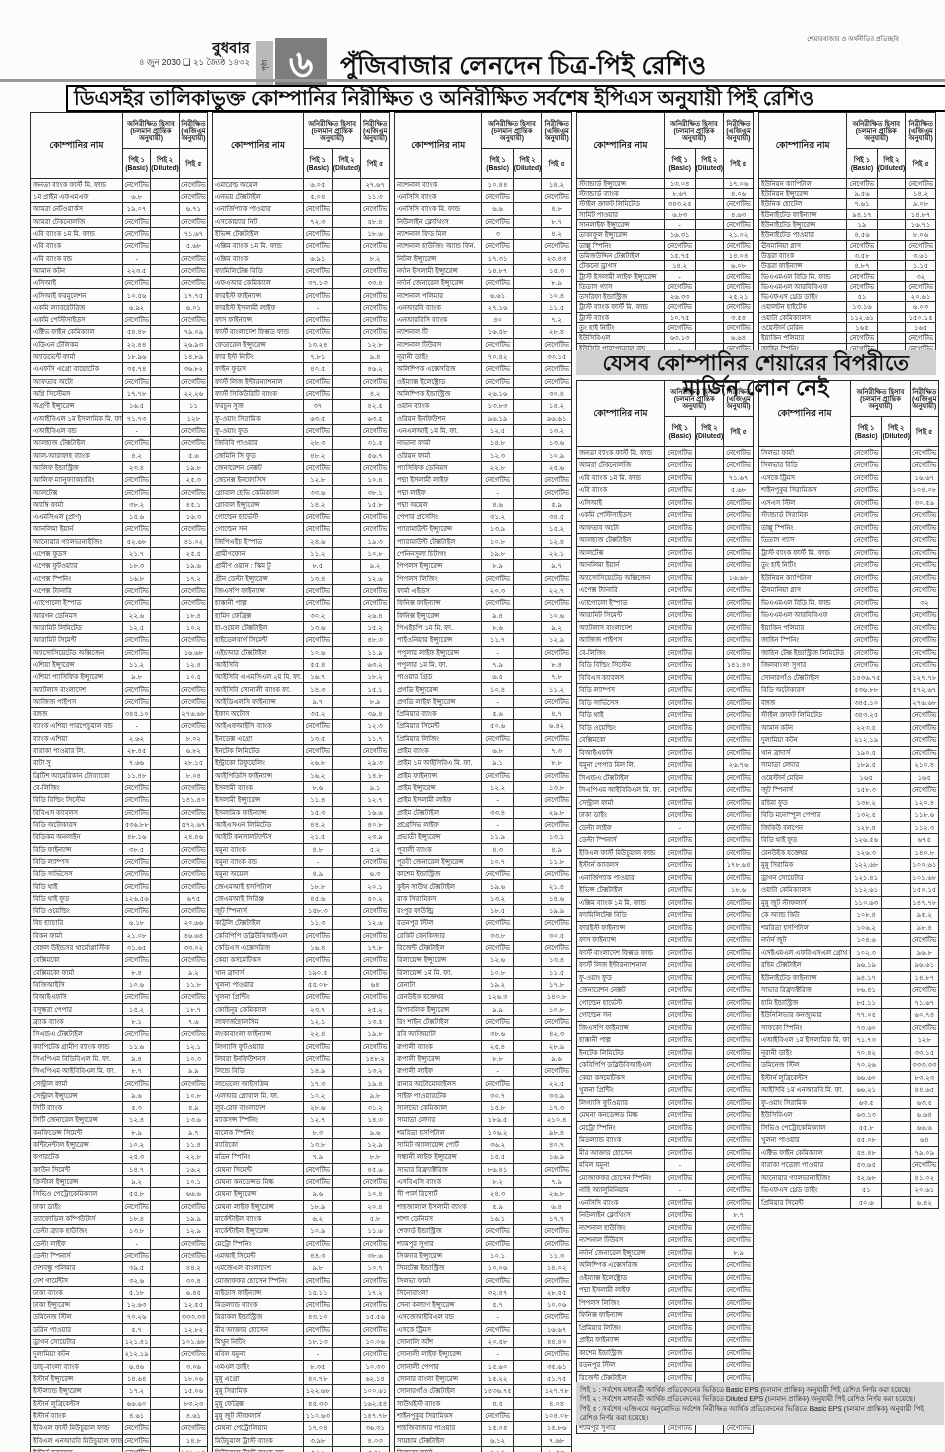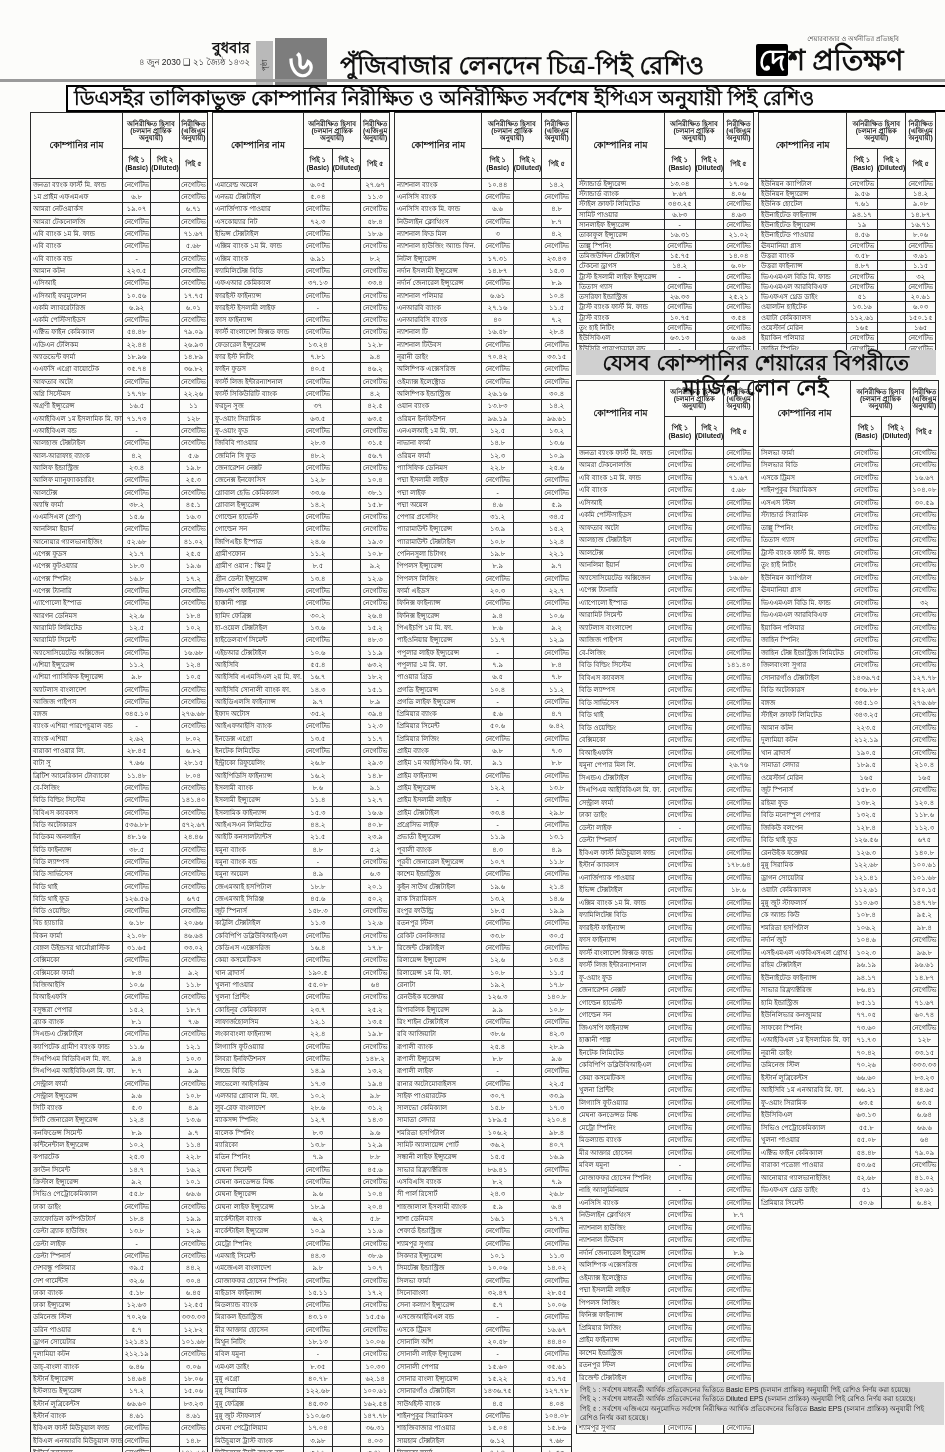--- a/index.html
+++ b/index.html
@@ -9,21 +9,21 @@
   
   #masthead{left:0;top:14px;width:921px;height:64px;}
   #dateblock{left:100px;top:26px;width:150px;text-align:right;}
   #weekday{font-weight:bold;font-size:15px;line-height:16px;}
   #dateline{font-size:8.5px;color:#222;}
   #sidebar-strip{left:256px;top:27px;width:17px;height:49px;background:#b9b9b9;
       color:#222;font-size:7px;writing-mode:vertical-rl;transform:rotate(180deg);
       text-align:center;line-height:17px;overflow:hidden;}
   #pagenum-box{left:275px;top:24px;width:52px;height:52px;background:#7d7d7d;
       color:#fff;font-size:38px;font-weight:bold;text-align:center;line-height:52px;}
-  #section-title{left:340px;top:32px;font-size:25px;font-weight:bold;letter-spacing:.2px;font-family:Liberation Serif, serif;}
+  #section-title{left:340px;top:32px;font-size:25px;font-weight:bold;letter-spacing:.2px;}
   #brand{right:18px;top:20px;left:auto;width:210px;text-align:right;}
   #brand-tagline{font-size:6.5px;color:#333;margin-right:4px;}
   #brand-name{font-size:29px;font-weight:bold;line-height:30px;letter-spacing:-.5px;}
   #brand-boxed{background:#000;color:#fff;padding:0 3px;border-radius:2px;}
   #head-rule{left:0;top:79px;width:945px;height:3px;background:#9a9a9a;}
   
   #headline-bar{left:26px;top:85px;width:889px;height:23px;border:2px solid #000;
       background:#fff;font-size:20px;font-weight:bold;line-height:23px;padding-left:6px;margin-left:40px;}
   
   .strip{width:178px;}
@@ -50,21 +50,20 @@
 <div class="abs" id="masthead">
   <div class="abs" id="dateblock">
     <div id="weekday">বুধবার</div>
     <div id="dateline">৪ জুন 2030 ❑ ২১ জ্যৈষ্ঠ ১৪৩২</div>
   </div>
   <div class="abs" id="sidebar-strip">পৃষ্ঠা</div>
   <div class="abs" id="pagenum-box">৬</div>
   <div class="abs" id="section-title">পুঁজিবাজার লেনদেন চিত্র-পিই রেশিও</div>
   <div class="abs" id="brand">
     <div id="brand-tagline">শেয়ারবাজার ও অর্থনীতির প্রতিচ্ছবি</div>
-    <div id="brand-name"><span id="brand-boxed">দে</span><span>শ প্রতিক্ষণ</span></div>
   </div>
 </div>
 <div class="abs" id="head-rule"></div>
 
 <div class="abs" id="headline-bar">ডিএসইর তালিকাভুক্ত কোম্পানির নিরীক্ষিত ও অনিরীক্ষিত সর্বশেষ ইপিএস অনুযায়ী পিই রেশিও</div>
 
 <div class="abs strip" style="left:30px;top:112px">
     <table class="t-main">
       <colgroup>
         <col class="c-nm">

